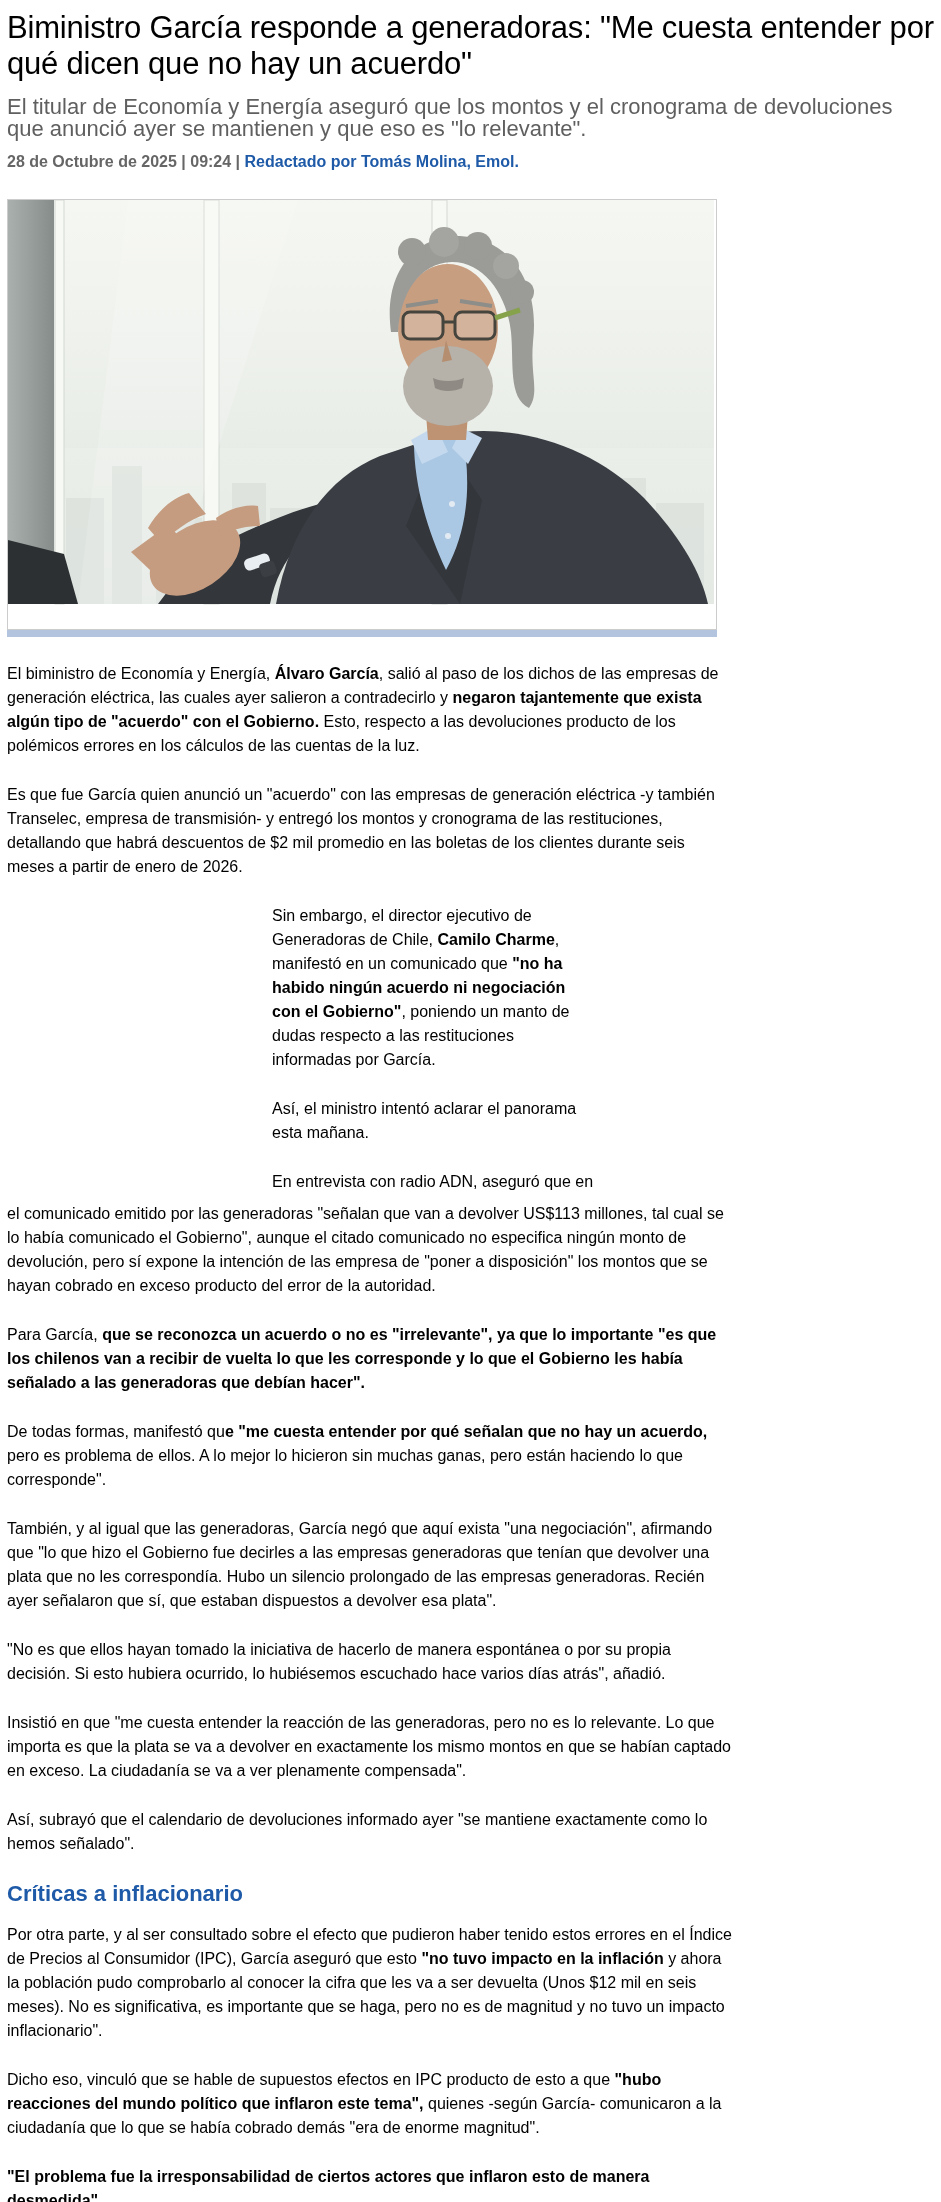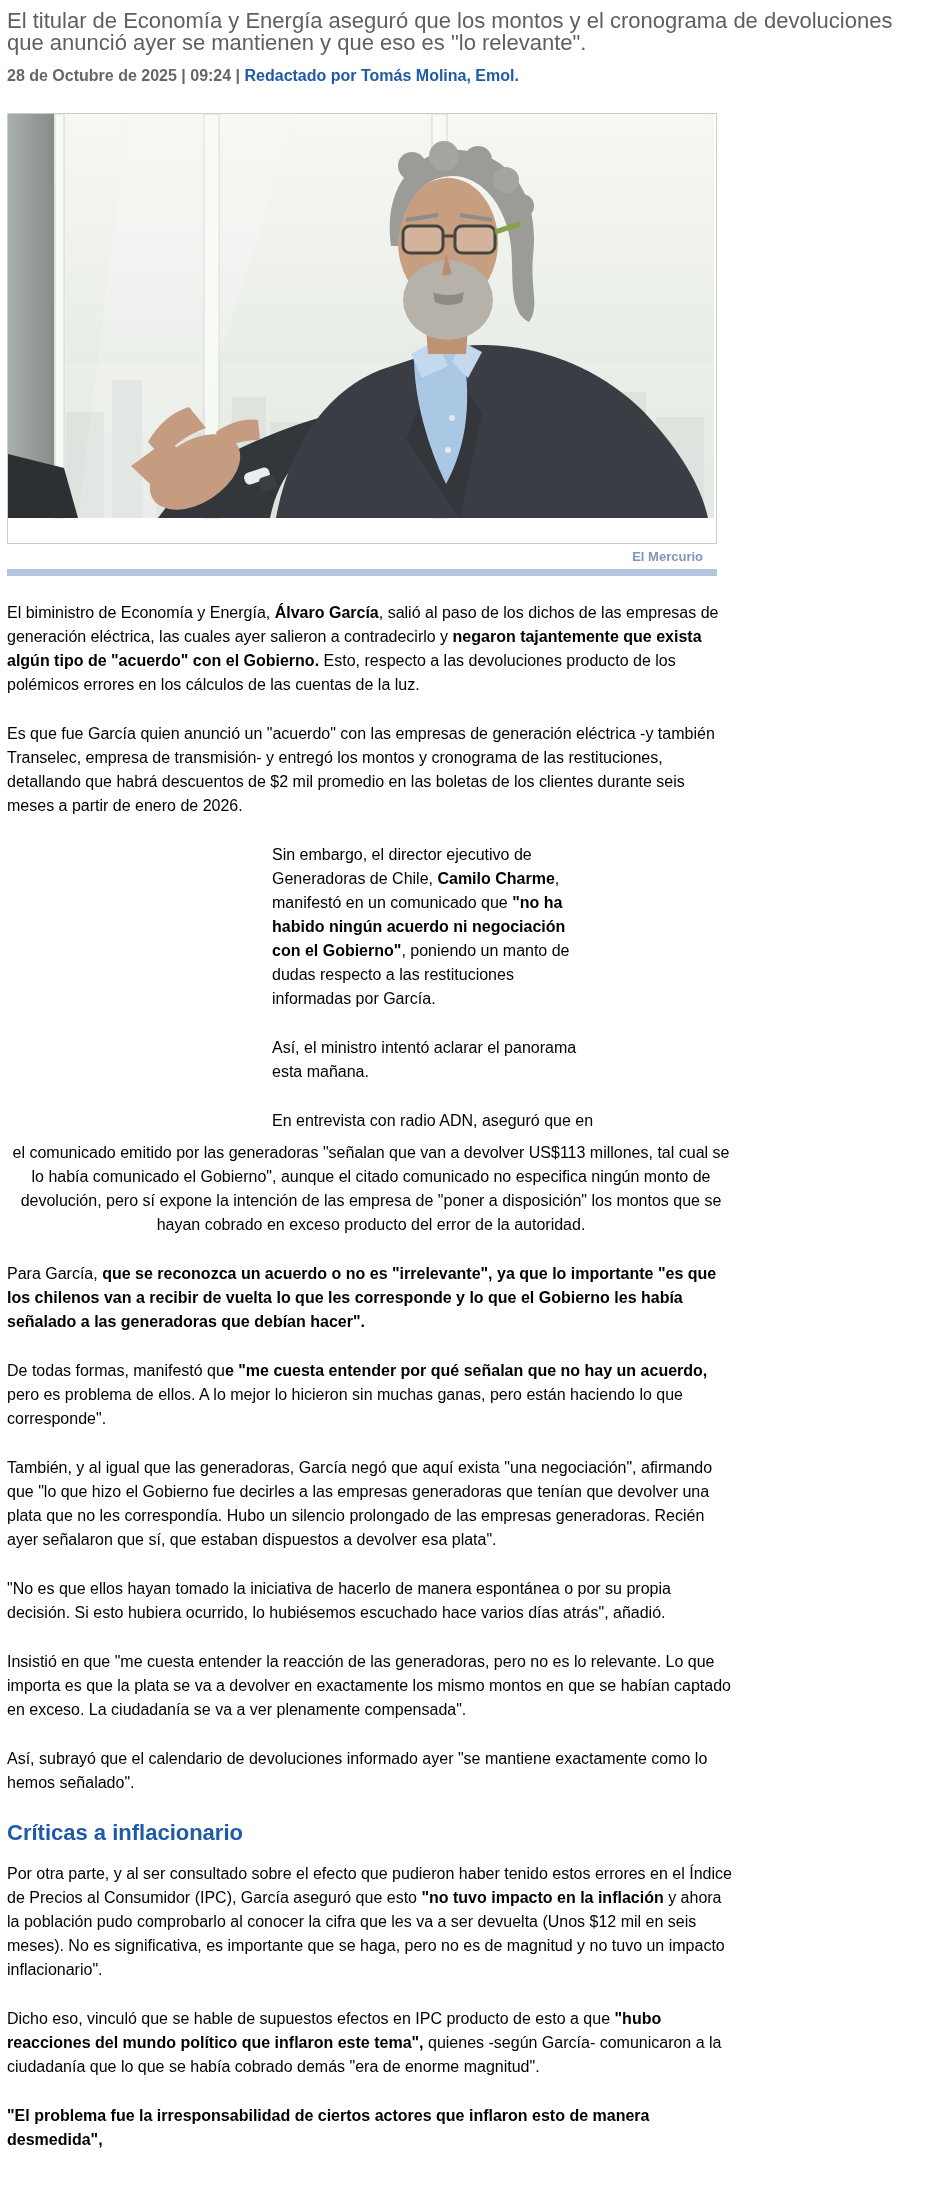--- a/index.html
+++ b/index.html
@@ -17,30 +17,31 @@
   .photo-frame svg { display:block; }
   .caption { height:25px; line-height:25px; text-align:right; padding-right:14px;
              font-size:13px; font-weight:bold; color:#7e96b8; background:#fff; }
   .blue-bar { height:7px; background:#b3c5de; }
 
   .body-col { width:728px; font-size:16px; line-height:24px; color:#000; }
   .para { margin:0 0 25px 0; }
   .indent { margin-left:265px; }
   .pre { white-space:pre-line; }
   .firstline { margin-bottom:3px; }
-  .cont { margin-top:8px;text-align:center; }
+  .cont { margin-top:8px; }
   .section-header { font-size:22px; line-height:26px; font-weight:bold; color:#1e5aa8;
                     margin:5px 0 16px 0; }
   b { font-weight:bold; }
 </style>
 </head>
 <body>
 
 <div class="page">
 
+  <h1 class="title">Biministro García responde a generadoras: "Me cuesta entender por qué dicen que no hay un acuerdo"</h1>
 
   <p class="subtitle">El titular de Economía y Energía aseguró que los montos y el cronograma de devoluciones que anunció ayer se mantienen y que eso es "lo relevante".</p>
 
   <div class="byline">
     <span>28 de Octubre de 2025 | 09:24 | </span><a class="author">Redactado por Tomás Molina, Emol.</a>
   </div>
 
   <div class="photo-block">
     <div class="photo-frame">
       <svg viewBox="0 0 706 429" width="706" height="429" role="img">
@@ -124,21 +125,20 @@
           <rect x="395" y="112" width="40" height="27" rx="7"></rect>
           <rect x="447" y="112" width="40" height="27" rx="7"></rect>
           <path d="M435,122 L447,122" fill="none"></path>
         </g>
         <path d="M487,118 L512,110" stroke="#86a24b" stroke-width="5" fill="none"></path>
 
         <path d="M438,140 L444,160 L434,162 Z" fill="#b58d6f"></path>
 
       </svg>
     </div>
-    <div class="caption">El Mercurio</div>
     <div class="blue-bar"></div>
   </div>
 
   <div class="body-col">
     <p class="para"><span>El biministro de Economía y Energía, </span><b>Álvaro García</b><span>, salió al paso de los dichos de las empresas de generación eléctrica, las cuales ayer salieron a contradecirlo y </span><b>negaron tajantemente que exista algún tipo de "acuerdo" con el Gobierno.</b><span> Esto, respecto a las devoluciones producto de los polémicos errores en los cálculos de las cuentas de la luz.</span></p>
     <p class="para"><span>Es que fue García quien anunció un "acuerdo" con las empresas de generación eléctrica -y también Transelec, empresa de transmisión- y entregó los montos y cronograma de las restituciones, detallando que habrá descuentos de $2 mil promedio en las boletas de los clientes durante seis meses a partir de enero de 2026.</span></p>
     <p class="para indent pre"><span>Sin embargo, el director ejecutivo de
 Generadoras de Chile, </span><b>Camilo Charme</b><span>,
 manifestó en un comunicado que </span><b>"no ha
 habido ningún acuerdo ni negociación

